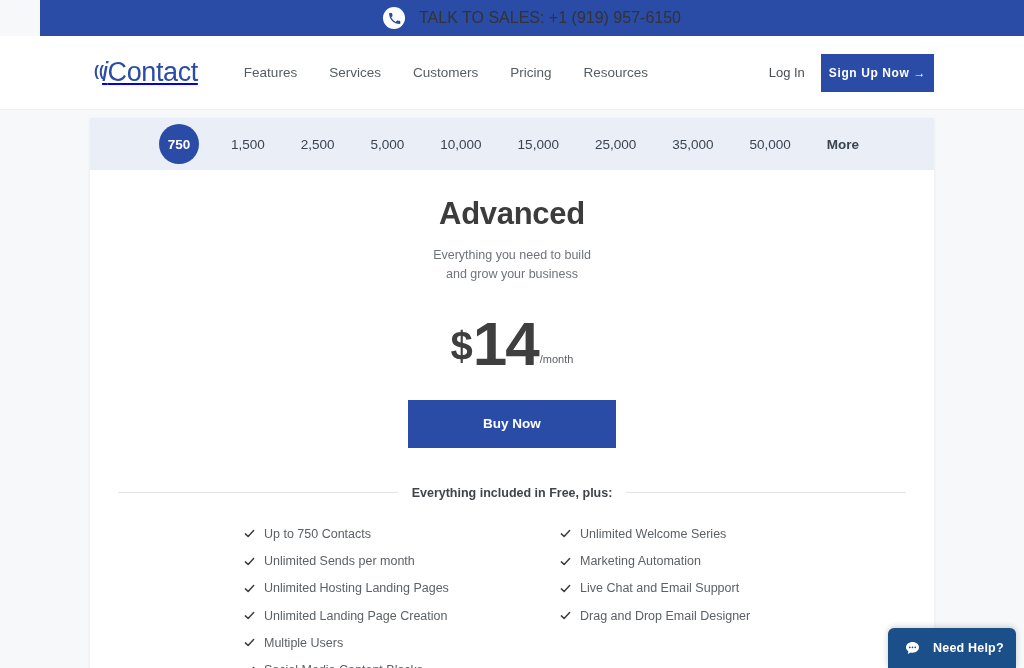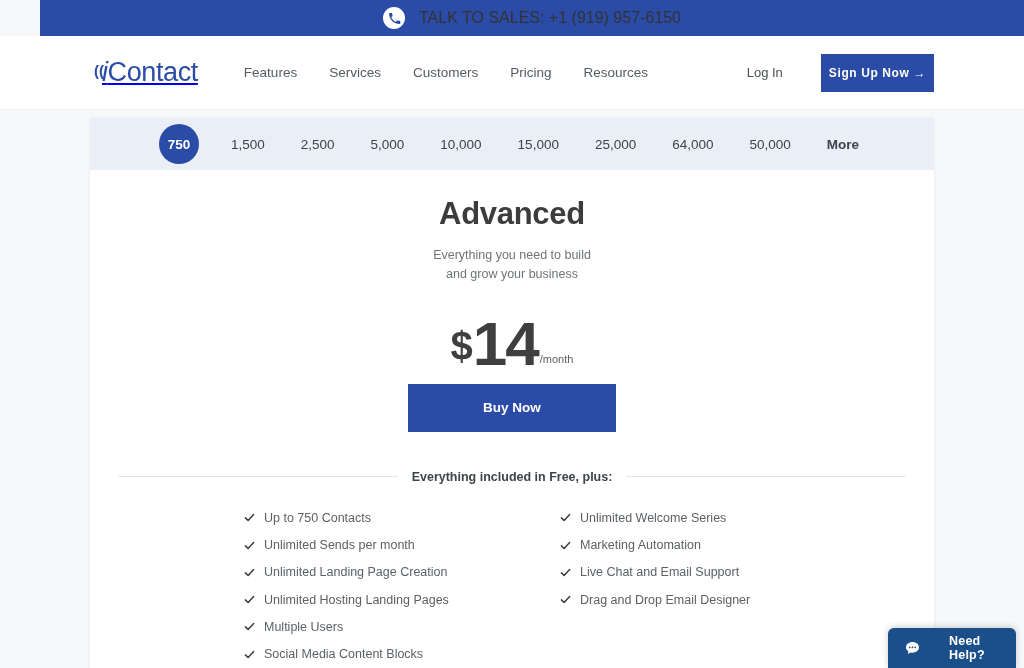--- a/index.html
+++ b/index.html
@@ -80,21 +80,21 @@
   .nav-link {
     font-size: 13.5px;
     color: #555c63;
     text-decoration: none;
     white-space: nowrap;
   }
   .nav-right {
     margin-left: auto;
     display: flex;
     align-items: center;
-    gap: 38px;
+    gap: 16px;
   }
   .login-link {
     font-size: 13px;
     color: #4a4f55;
     text-decoration: none;
     font-weight: 500;
   }
   .signup-btn {
     background: #2b4ca6;
     color: #ffffff;
@@ -193,21 +193,21 @@
     letter-spacing: -2px;
   }
   .price-period {
     font-size: 11px;
     color: #5d6166;
     margin-bottom: 7px;
     margin-left: 2px;
   }
 
   .buy-btn {
-    margin-top: 12px;
+    margin-top: 28px;
     width: 208px;
     height: 48px;
     background: #2b4ca6;
     color: #ffffff;
     font-size: 13.5px;
     font-weight: bold;
     border: none;
     cursor: pointer;
     font-family: inherit;
   }
@@ -266,21 +266,21 @@
   .chat-widget {
     position: fixed;
     right: 8px;
     bottom: 0;
     width: 128px;
     height: 40px;
     background: #1b4f8a;
     border-radius: 6px 6px 0 0;
     display: flex;
     align-items: center;
-    gap: 28px;
+    gap: 12px;
     padding-left: 16px;
     cursor: pointer;
     box-shadow: 0 -1px 6px rgba(0,0,0,0.2);
   }
   .chat-bubble-icon {
     width: 17px;
     height: 17px;
     flex: none;
   }
   .chat-label {
@@ -327,21 +327,21 @@
   <div class="pricing-card">
 
     <div class="tier-bar">
       <button class="tier-item selected">750</button>
       <button class="tier-item">1,500</button>
       <button class="tier-item">2,500</button>
       <button class="tier-item">5,000</button>
       <button class="tier-item">10,000</button>
       <button class="tier-item">15,000</button>
       <button class="tier-item">25,000</button>
-      <button class="tier-item">64,000</button>
+      <button class="tier-item">35,000</button>
       <button class="tier-item">50,000</button>
       <button class="tier-item more">More</button>
     </div>
 
     <div class="plan-body">
 
       <div class="plan-name">Advanced</div>
 
       <div class="plan-tagline">
         <div>Everything you need to build</div>
@@ -375,27 +375,27 @@
         <div class="feature-item">
           <svg class="check" viewBox="0 0 16 16">
               <path fill="none" stroke="currentColor" stroke-width="2.2" stroke-linecap="round" stroke-linejoin="round" d="M2 8.6 6 12.4 14 3.6"></path>
             </svg>
           <span>Unlimited Sends per month</span>
         </div>
         <div class="feature-item">
           <svg class="check" viewBox="0 0 16 16">
               <path fill="none" stroke="currentColor" stroke-width="2.2" stroke-linecap="round" stroke-linejoin="round" d="M2 8.6 6 12.4 14 3.6"></path>
             </svg>
+          <span>Unlimited Hosting Landing Pages</span>
+        </div>
+        <div class="feature-item">
+          <svg class="check" viewBox="0 0 16 16">
+              <path fill="none" stroke="currentColor" stroke-width="2.2" stroke-linecap="round" stroke-linejoin="round" d="M2 8.6 6 12.4 14 3.6"></path>
+            </svg>
           <span>Unlimited Landing Page Creation</span>
-        </div>
-        <div class="feature-item">
-          <svg class="check" viewBox="0 0 16 16">
-              <path fill="none" stroke="currentColor" stroke-width="2.2" stroke-linecap="round" stroke-linejoin="round" d="M2 8.6 6 12.4 14 3.6"></path>
-            </svg>
-          <span>Unlimited Hosting Landing Pages</span>
         </div>
         <div class="feature-item">
           <svg class="check" viewBox="0 0 16 16">
               <path fill="none" stroke="currentColor" stroke-width="2.2" stroke-linecap="round" stroke-linejoin="round" d="M2 8.6 6 12.4 14 3.6"></path>
             </svg>
           <span>Multiple Users</span>
         </div>
         <div class="feature-item">
           <svg class="check" viewBox="0 0 16 16">
               <path fill="none" stroke="currentColor" stroke-width="2.2" stroke-linecap="round" stroke-linejoin="round" d="M2 8.6 6 12.4 14 3.6"></path>

